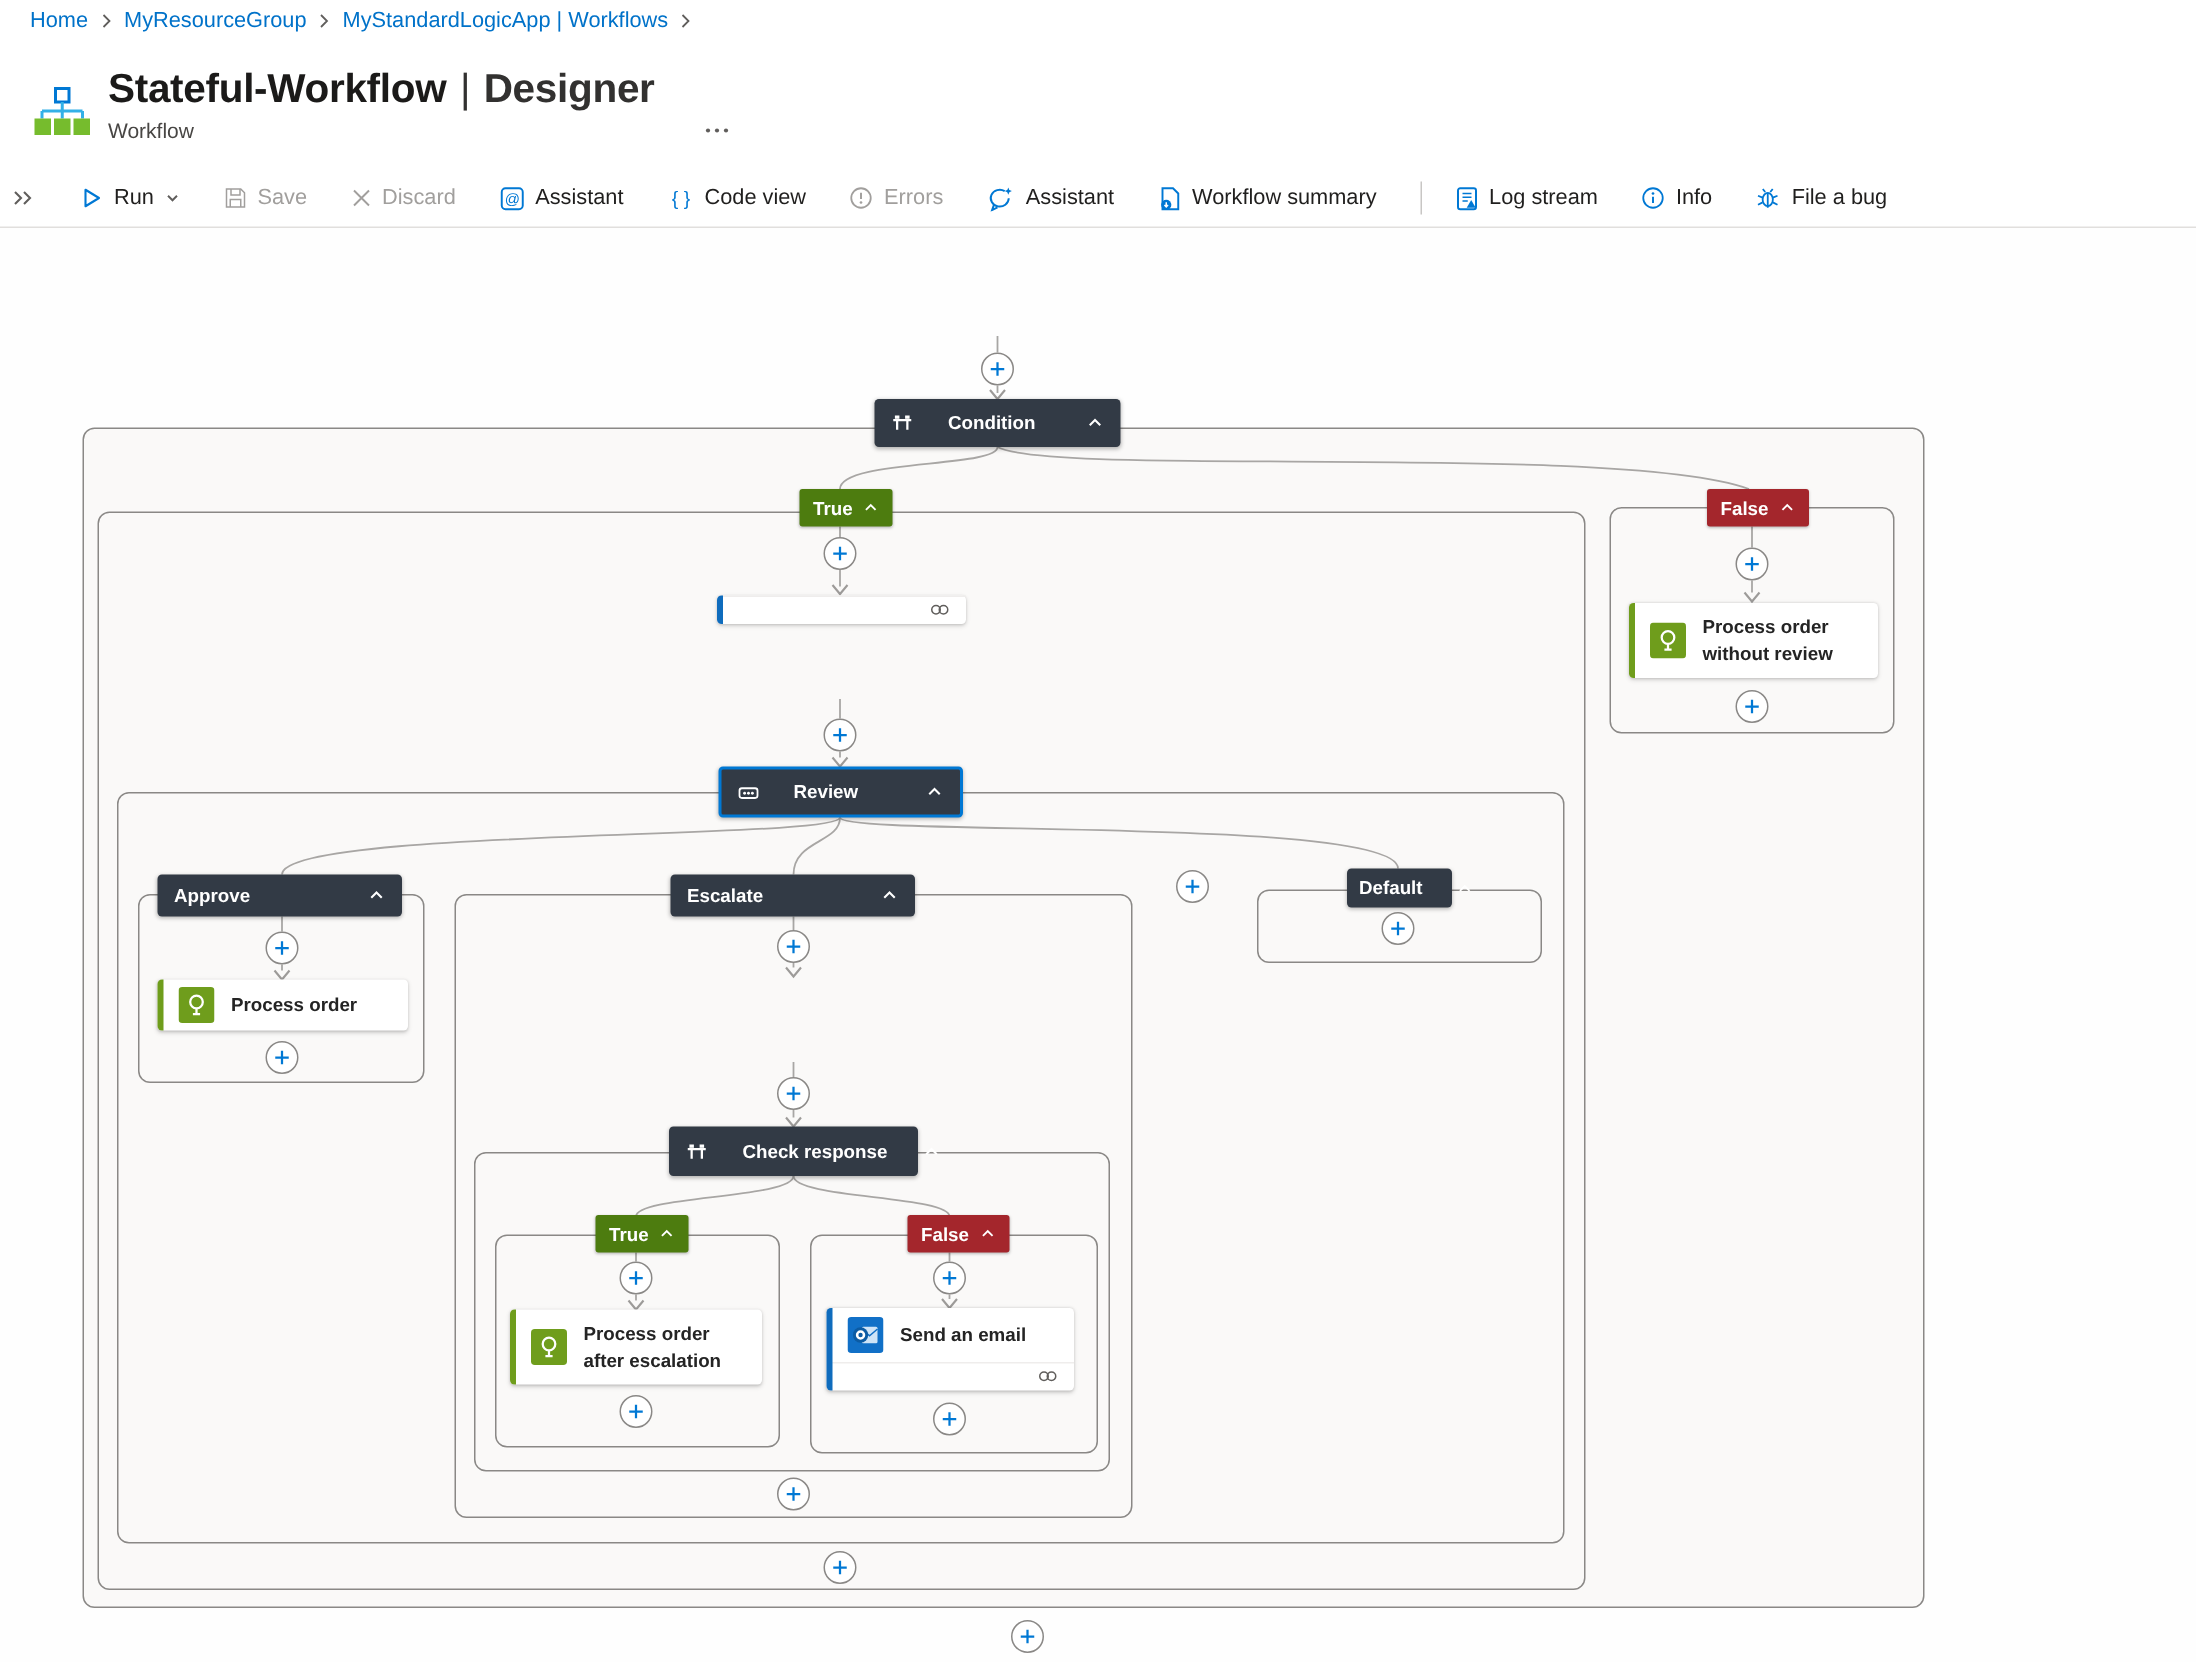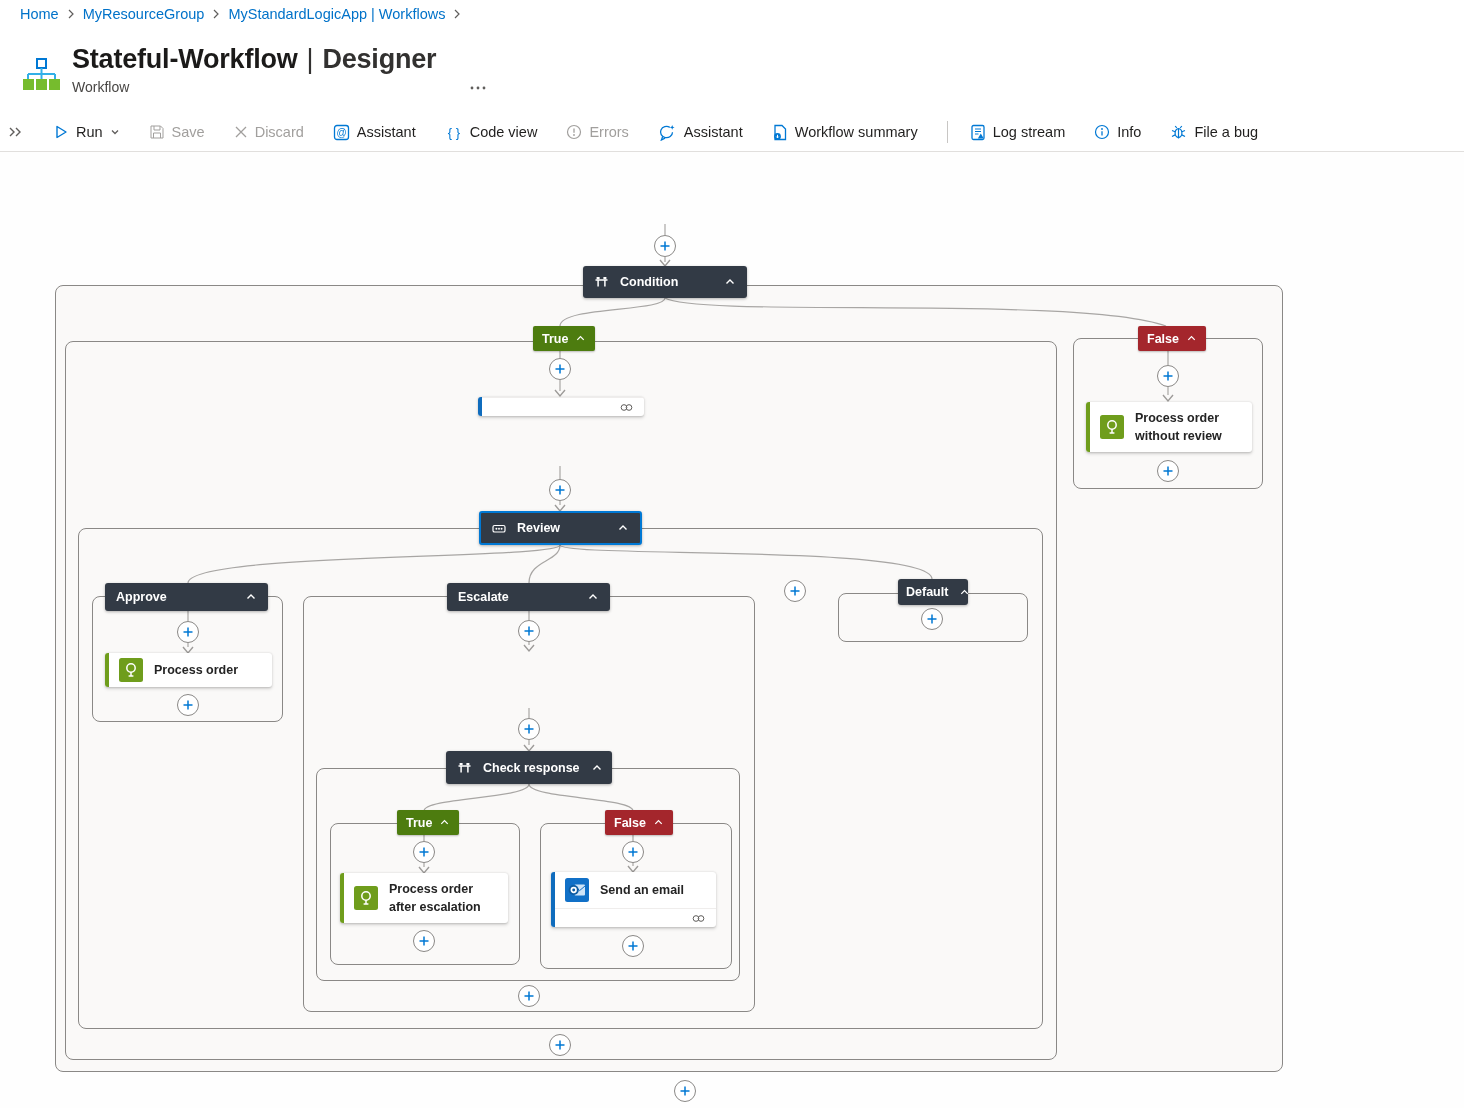--- a/index.html
+++ b/index.html
@@ -37,21 +37,21 @@
   .plus { position:absolute; width:22px; height:22px; border-radius:50%; background:#fff; border:1px solid #8a8886; display:flex; align-items:center; justify-content:center; z-index:4; cursor:pointer; }
 
   .card { position:absolute; background:#fff; border-radius:3px; z-index:3; cursor:pointer;
           box-shadow:0 0.6px 1.8px rgba(0,0,0,.12), 0 1.2px 3.6px rgba(0,0,0,.14); }
   .card .accent { position:absolute; left:0; top:0; bottom:0; width:4px; border-radius:3px 0 0 3px; }
   .card-body { display:flex; align-items:center; gap:11px; padding:7px 10px 7px 14px; }
   .card-label { font-size:12.5px; font-weight:bold; color:#242424; line-height:1.45; }
   .card-footer { border-top:1px solid #efedec; height:19px; display:flex; align-items:center; justify-content:flex-end; padding:0 10px; }
   .op-icon { flex:0 0 auto; display:flex; }
 
-  .scope-node { position:absolute; background:#323a45; color:#fff; display:flex; align-items:center; gap:11px; padding:0 11px; border-radius:3px; z-index:3; cursor:pointer; box-shadow:0 1px 3px rgba(0,0,0,.3); }
+  .scope-node { position:absolute; background:#323a45; color:#fff; display:flex; align-items:center; gap:23px; padding:0 11px; border-radius:3px; z-index:3; cursor:pointer; box-shadow:0 1px 3px rgba(0,0,0,.3); }
   .scope-node .hdr-label { font-size:12.5px; font-weight:bold; flex:1; white-space:nowrap; }
   .scope-node.selected { border:2px solid #0078d4; }
   .badge { position:absolute; color:#fff; display:flex; align-items:center; gap:7px; padding:0 9px; border-radius:2px; font-size:12.5px; font-weight:bold; z-index:3; cursor:pointer; height:25px; box-shadow:0 1px 2px rgba(0,0,0,.25); }
   .badge.green { background:#4d7c0f; }
   .badge.red { background:#a4262c; }
   .chev { display:flex; }
 </style>
 </head>
 <body>
 

